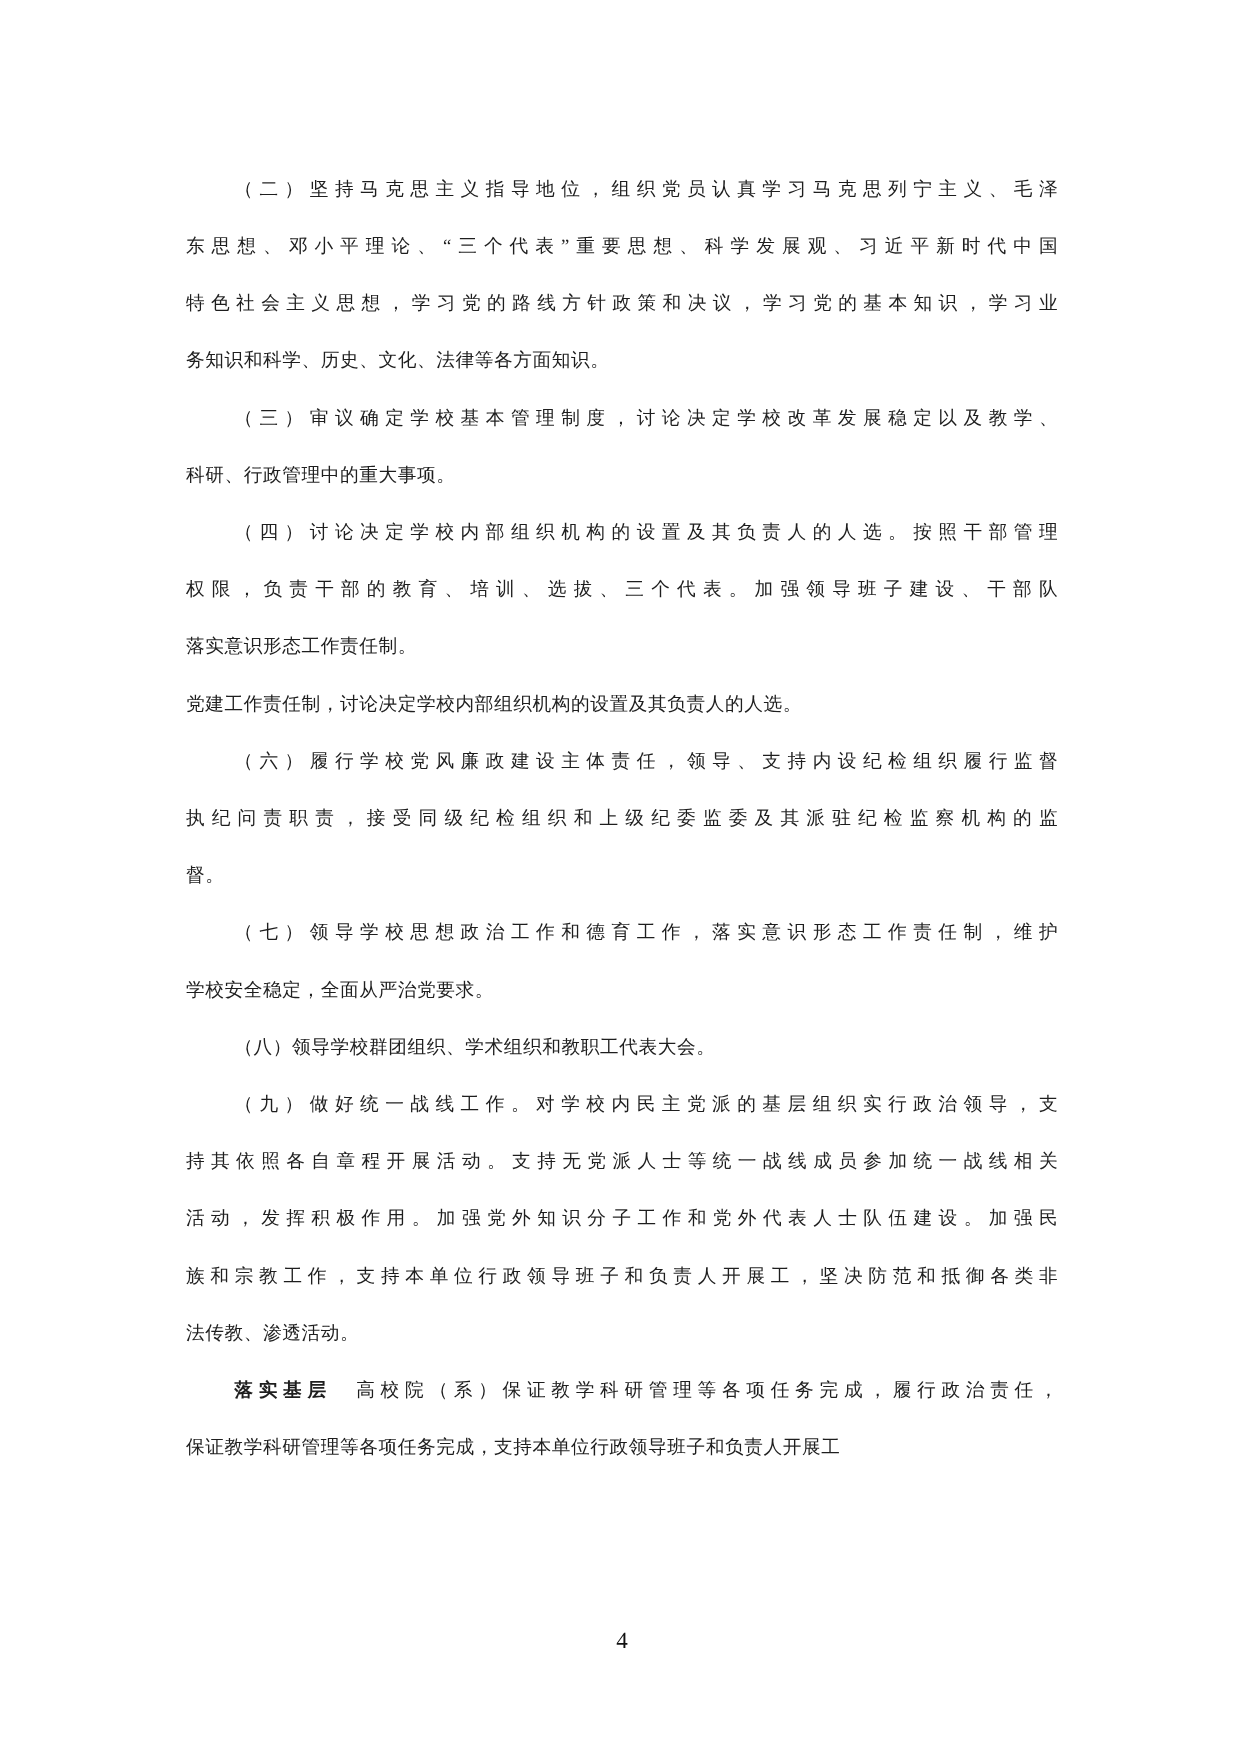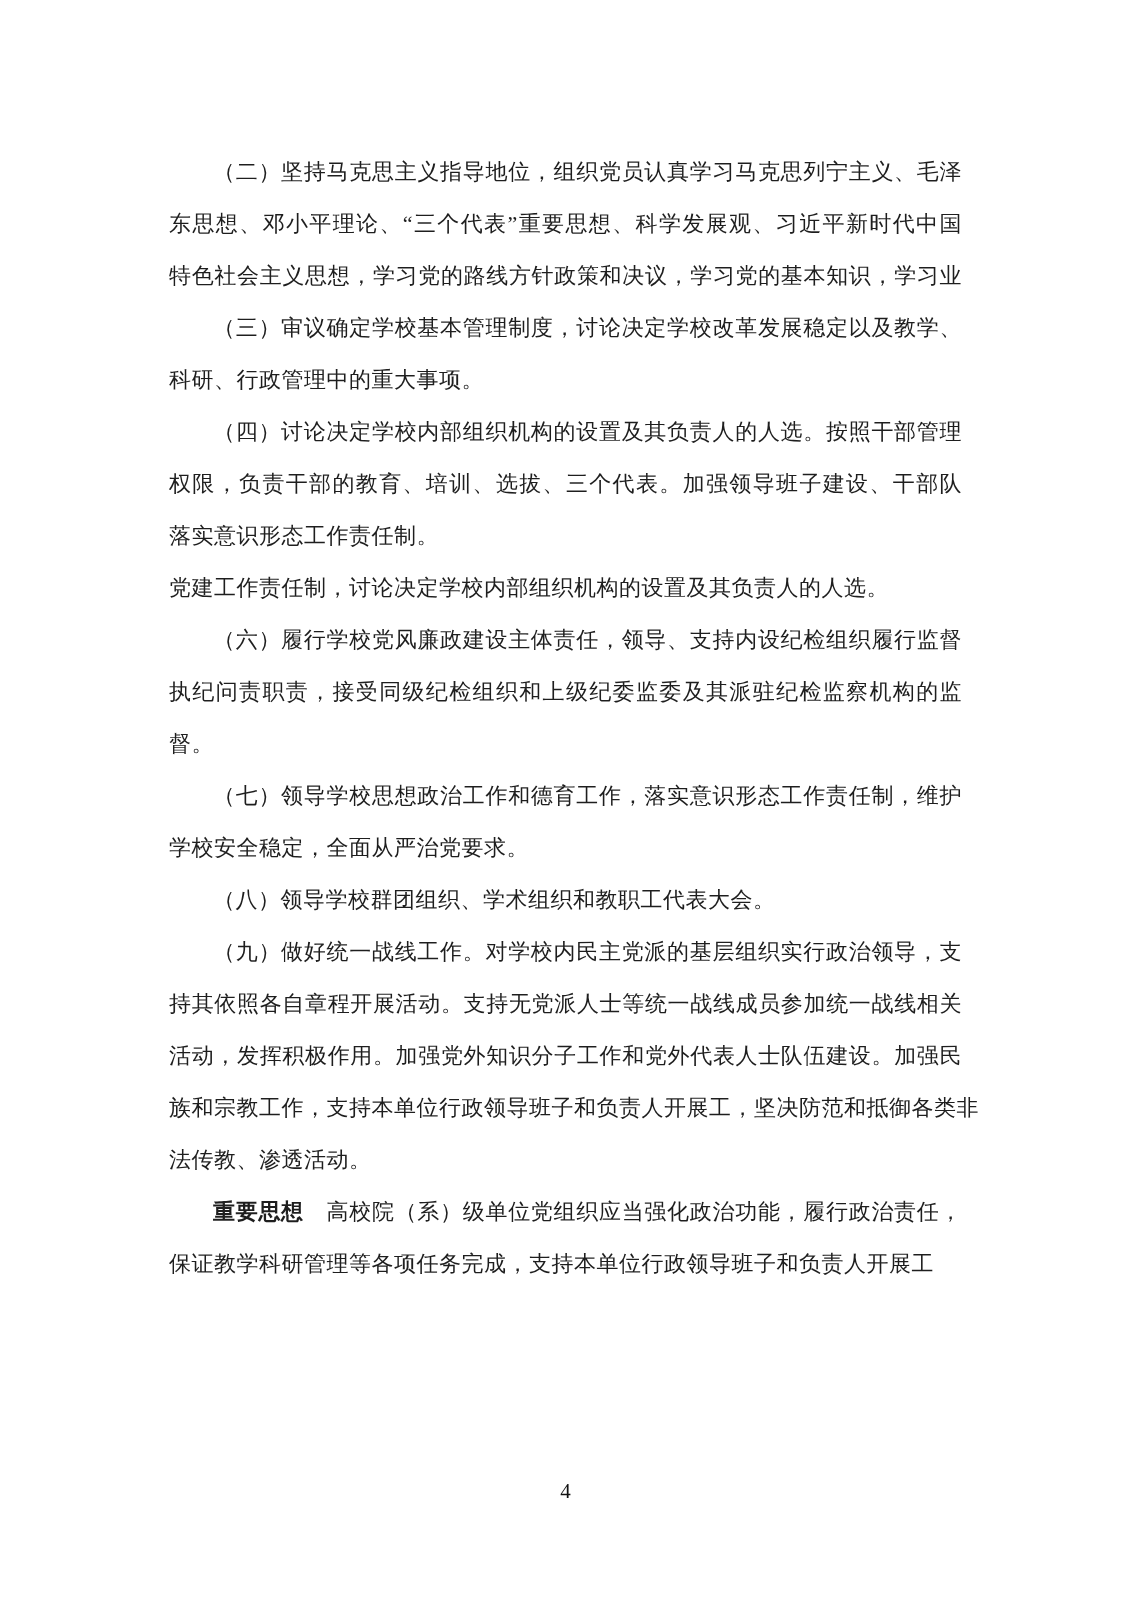--- a/index.html
+++ b/index.html
@@ -14,21 +14,21 @@
     overflow: hidden;
   }
   .content {
     position: absolute;
     left: 169px;
     top: 146px;
     width: 793px;
   }
   .para { margin: 0; padding: 0; }
   .line {
-    font-size: 22px;
+    font-size: 17px;
     line-height: 52px;
     height: 52px;
     white-space: nowrap;
     text-align: justify;
     text-align-last: left;
     letter-spacing: 0.5px;
   }
   .line.fill { text-align-last: justify; }
   .line.indent { padding-left: 44px; }
   .bold { font-weight: 700; }
@@ -46,20 +46,21 @@
 </style>
 </head>
 <body>
 
 <div class="page">
   <div class="content">
       <div class="para">
         <div class="line indent fill">（二）坚持马克思主义指导地位，组织党员认真学习马克思列宁主义、毛泽</div>
         <div class="line fill">东思想、邓小平理论、“三个代表”重要思想、科学发展观、习近平新时代中国</div>
         <div class="line fill">特色社会主义思想，学习党的路线方针政策和决议，学习党的基本知识，学习业</div>
+        <div class="line">务知识和科学、历史、文化、法律等各方面知识。</div>
       </div>
       <div class="para">
         <div class="line indent fill">（三）审议确定学校基本管理制度，讨论决定学校改革发展稳定以及教学、</div>
         <div class="line">科研、行政管理中的重大事项。</div>
       </div>
       <div class="para">
         <div class="line indent fill">（四）讨论决定学校内部组织机构的设置及其负责人的人选。按照干部管理</div>
         <div class="line fill">权限，负责干部的教育、培训、选拔、三个代表。加强领导班子建设、干部队</div>
         <div class="line">落实意识形态工作责任制。</div>
       </div>
@@ -79,18 +80,18 @@
         <div class="line indent">（八）领导学校群团组织、学术组织和教职工代表大会。</div>
       </div>
       <div class="para">
         <div class="line indent fill">（九）做好统一战线工作。对学校内民主党派的基层组织实行政治领导，支</div>
         <div class="line fill">持其依照各自章程开展活动。支持无党派人士等统一战线成员参加统一战线相关</div>
         <div class="line fill">活动，发挥积极作用。加强党外知识分子工作和党外代表人士队伍建设。加强民</div>
         <div class="line fill">族和宗教工作，支持本单位行政领导班子和负责人开展工，坚决防范和抵御各类非</div>
         <div class="line">法传教、渗透活动。</div>
       </div>
       <div class="para">
-        <div class="line indent fill"><span class="bold">重要思想</span><span>　高校院（系）级单位党组织应当强化政治功能，履行政治责任，</span></div>
+        <div class="line indent fill"><span class="bold">落实基层</span><span>　高校院（系）保证教学科研管理等各项任务完成，履行政治责任，</span></div>
         <div class="line">保证教学科研管理等各项任务完成，支持本单位行政领导班子和负责人开展工</div>
       </div>
     </div>
   <div class="footer">4</div>
 </div>
 
 </body></html>

